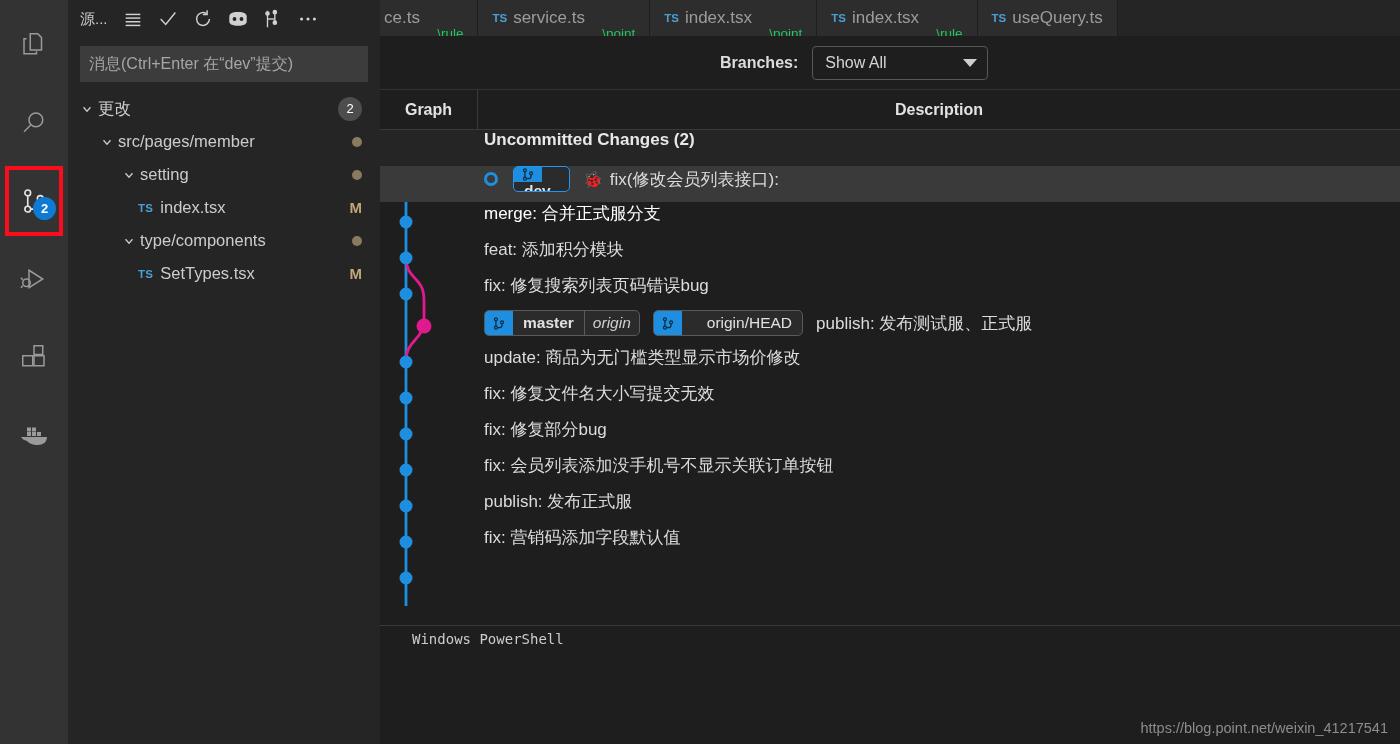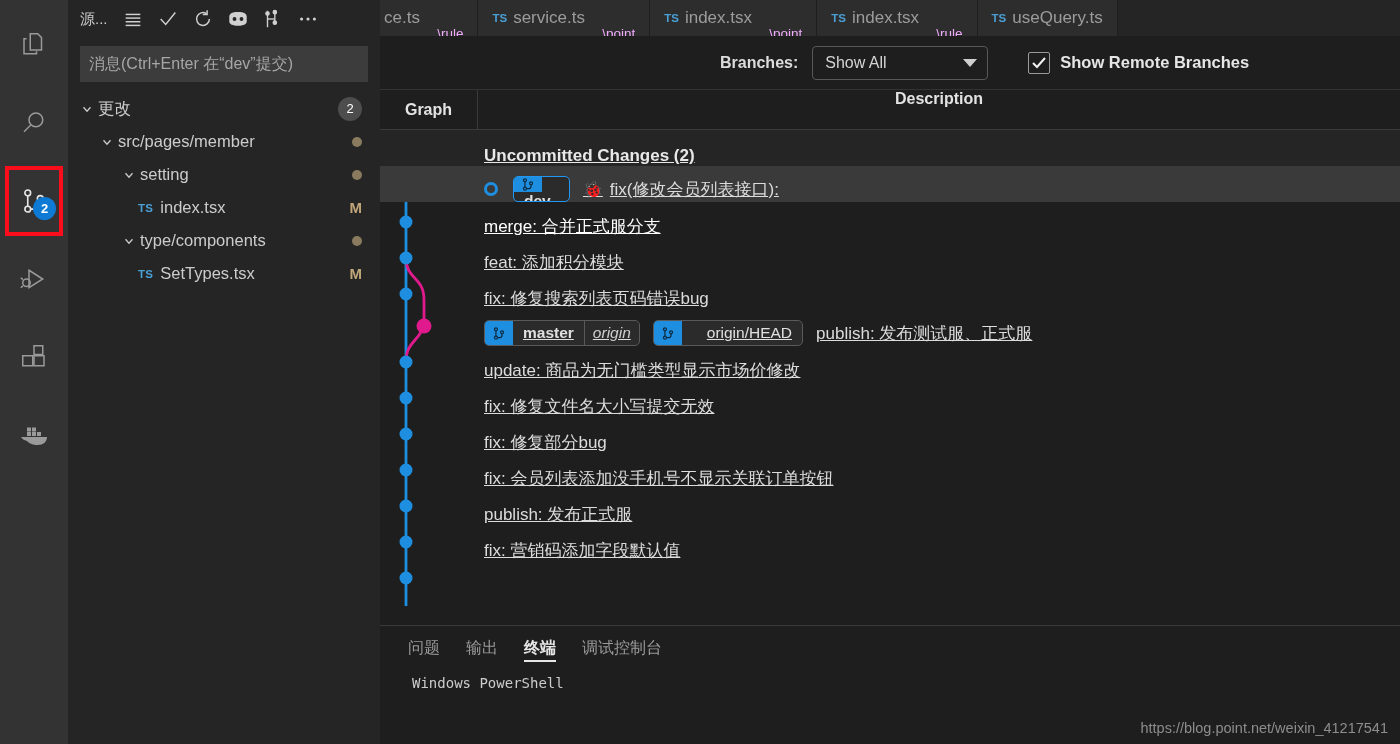--- a/index.html
+++ b/index.html
@@ -112,21 +112,21 @@
     padding: 0 14px;
     border-right: 1px solid #1e1e1e;
     background: #2d2d2d;
     color: #9c9c9c;
     font-size: 15px;
     white-space: nowrap;
     gap: 6px;
   }
   .tab .tsb { color: #4a9fd5; font-size: 11.5px; font-weight: bold; }
   .tab .tname { font-size: 17px; }
-  .tab .tpath { color: #f0abfc; font-size: 13.5px; margin-top: 30px; }
+  .tab .tpath { color: #22c55e; font-size: 13.5px; margin-top: 30px; }
 
   
   .ggraph { flex: 1 1 auto; background: #1e1e1e; display: flex; flex-direction: column; overflow: hidden; }
   .gg-controls {
     height: 54px; display:flex; align-items:center;
     padding-left: 340px;
     gap: 14px;
     color: #dcdcdc;
     border-bottom: 1px solid #333;
   }
@@ -140,35 +140,34 @@
   }
   .gg-chk { display:flex; align-items:center; gap: 10px; margin-left: 26px; }
   .chkbox {
     width: 22px; height: 22px; border: 1px solid #9a9a9a; border-radius: 2px;
     display:flex; align-items:center; justify-content:center;
     background: #1e1e1e;
   }
   .gg-chk .t { font-size: 16.5px; font-weight: bold; color:#e6e6e6; }
 
   .gg-head {
-    height: 40px; display:flex; align-items:flex-start;
+    height: 40px; display:flex; align-items:center;
     border-bottom: 1px solid #3a3a3a;
     color: #e3e3e3; font-size: 16px; font-weight: bold;
   }
   .gg-head .c-graph { width: 98px; text-align:center; border-right:1px solid #3a3a3a; height:40px; line-height:40px;}
   .gg-head .c-desc { flex:1 1 auto; text-align:center; }
 
   .gg-rows { position: relative; flex: 1 1 auto; overflow: hidden; }
   .gg-svg { position:absolute; left:0; top:0; }
   .crow {
-    height: 36px; display:flex; align-items:flex-end;
+    height: 36px; display:flex; align-items:flex-start;
     position: relative;
     color: #dcdcdc; font-size: 17px;
     white-space: nowrap;
-    text-decoration: underline;
   }
   .crow .msgcell { padding-left: 104px; display:flex; align-items:center; gap:7px; }
   .crow.hdr { background: #252525; font-weight: bold; color:#e8e8e8; font-size: 17px; }
   .crow.sel { background: #3a3a3a; }
   .crow.merge { color: #ffffff; }
 
   .ref {
     display:inline-flex; align-items:stretch;
     height: 26px; border: 1px solid #5a5a5a; border-radius: 5px;
     overflow: hidden; background: #2b2b2b;
@@ -440,28 +439,20 @@
 
       <div class="gg-controls">
         <span class="gg-label">Branches:</span>
         <div class="gg-select">
           <span>Show All</span>
           <span>
             <svg width="14" height="10" viewBox="0 0 14 10" fill="#cfcfcf">
                 <polygon points="0,1 14,1 7,9"></polygon>
               </svg>
           </span>
-        </div>
-        <div class="gg-chk">
-          <span class="chkbox">
-            <svg width="16" height="14" viewBox="0 0 16 14" fill="none" stroke="#f2f2f2" stroke-width="2">
-                <polyline points="2,7 6,11 14,2"></polyline>
-              </svg>
-          </span>
-          <span class="t">Show Remote Branches</span>
         </div>
       </div>
 
       <div class="gg-head">
         <div class="c-graph">Graph</div>
         <div class="c-desc">Description</div>
       </div>
 
       <div class="gg-rows">
 
@@ -593,26 +584,20 @@
         <div class="crow">
           <div class="msgcell">
               <span>fix: 营销码添加字段默认值</span>
             </div>
         </div>
 
       </div>
     </div>
 
     <div class="panel">
-      <div class="panel-tabs">
-        <div class="ptab">问题</div>
-        <div class="ptab">输出</div>
-        <div class="ptab active">终端</div>
-        <div class="ptab">调试控制台</div>
-      </div>
       <div class="term">
         <div>Windows PowerShell</div>
       </div>
       <div class="watermark">https://blog.point.net/weixin_41217541</div>
     </div>
 
   </div>
 </div>
 
 </body></html>

